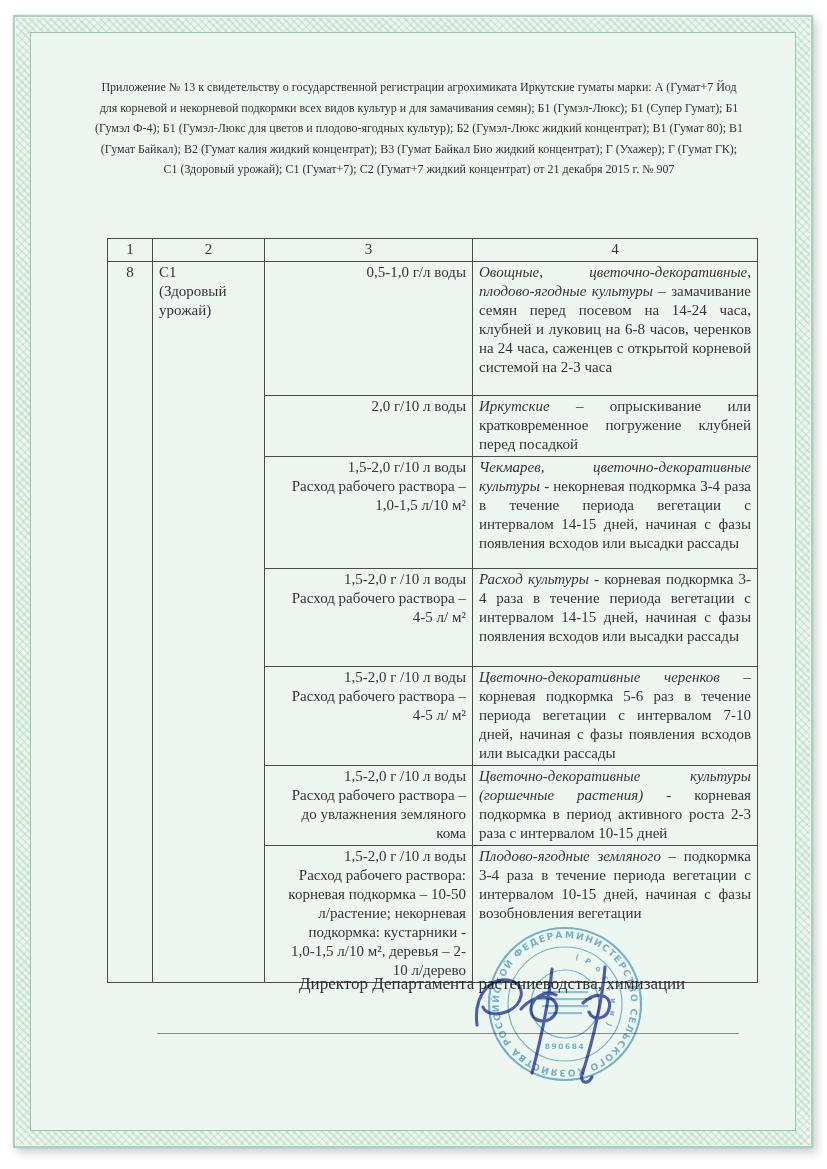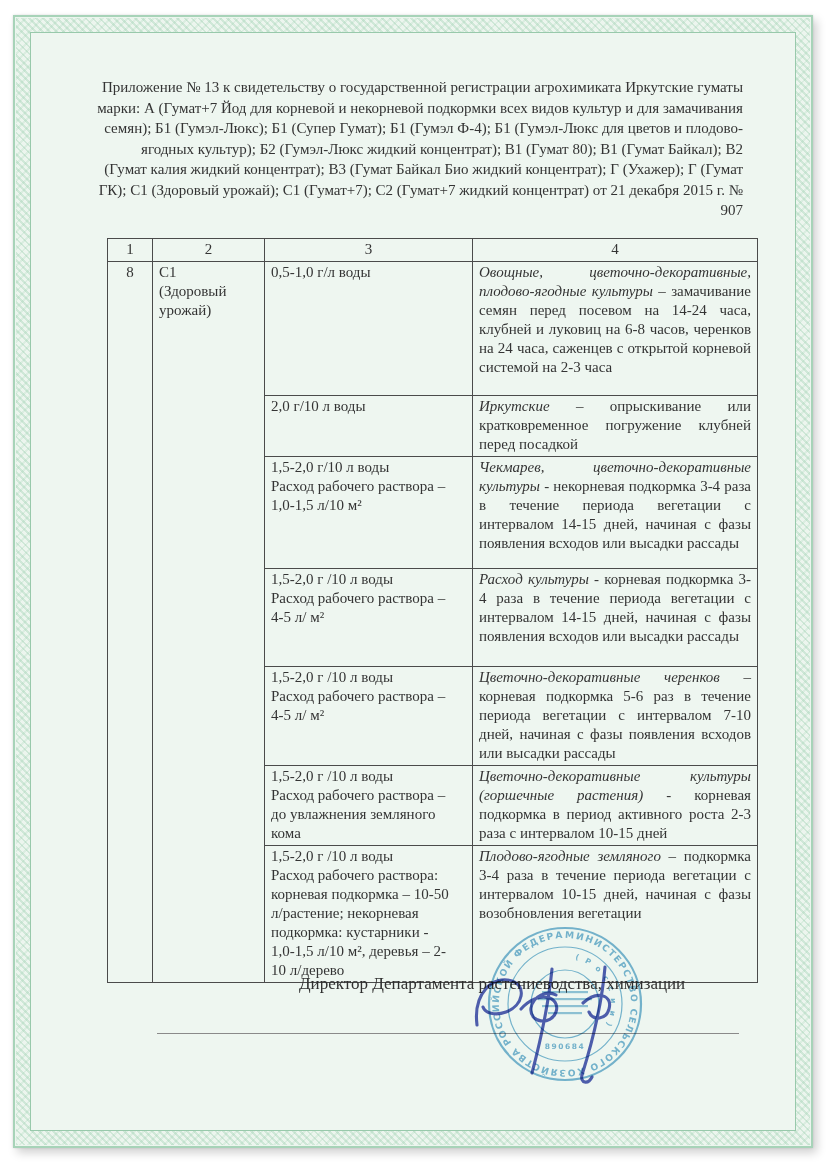--- a/index.html
+++ b/index.html
@@ -22,41 +22,41 @@
       repeating-linear-gradient(45deg, rgba(141,201,164,0.30) 0 2px, transparent 2px 5px),
       repeating-linear-gradient(-45deg, rgba(141,201,164,0.18) 0 2px, transparent 2px 6px);
   }
   .inner-sheet{
     position:absolute;inset:15px;
     background:#eef6f0;
     border:1px solid #98c9ab;
   }
   .doc-header{
     position:absolute;left:80px;top:60px;width:648px;
-    text-align:right;
-    font-size:15px;line-height:20.5px;color:#343434;
+    text-align:center;
+    font-size:12px;line-height:20.5px;color:#343434;
     z-index:3;
   }
   table.reg-table{
     position:absolute;left:92px;top:221px;width:650px;
     border-collapse:collapse;table-layout:fixed;
     z-index:3;
     font-size:15px;color:#343434;
   }
   table.reg-table td{
     border:1.5px solid #4b4b4b;
     vertical-align:top;
     padding:1px 6px 2px 6px;
     box-sizing:border-box;
     line-height:19px;
   }
   td.hdr{height:20px;text-align:center;padding:0;line-height:19px;}
   td.num-cell{text-align:center;}
   td.brand-cell{white-space:pre-line;padding-left:8px;}
-  td.dose-cell{white-space:pre-line;text-align:left;}
+  td.dose-cell{white-space:pre-line;text-align:right;}
   td.desc-cell{text-align:justify;}
   .crop-italic{font-style:italic;margin-top:6px;}
   .sig-block{
     position:absolute;left:284px;top:956px;width:470px;
     font-size:17px;line-height:21.5px;color:#2f2f2f;
     z-index:4;
   }
   .sig-line{
     position:absolute;left:142px;top:1016px;width:582px;height:0;
     border-top:1.3px solid #8a8a8a;z-index:3;

